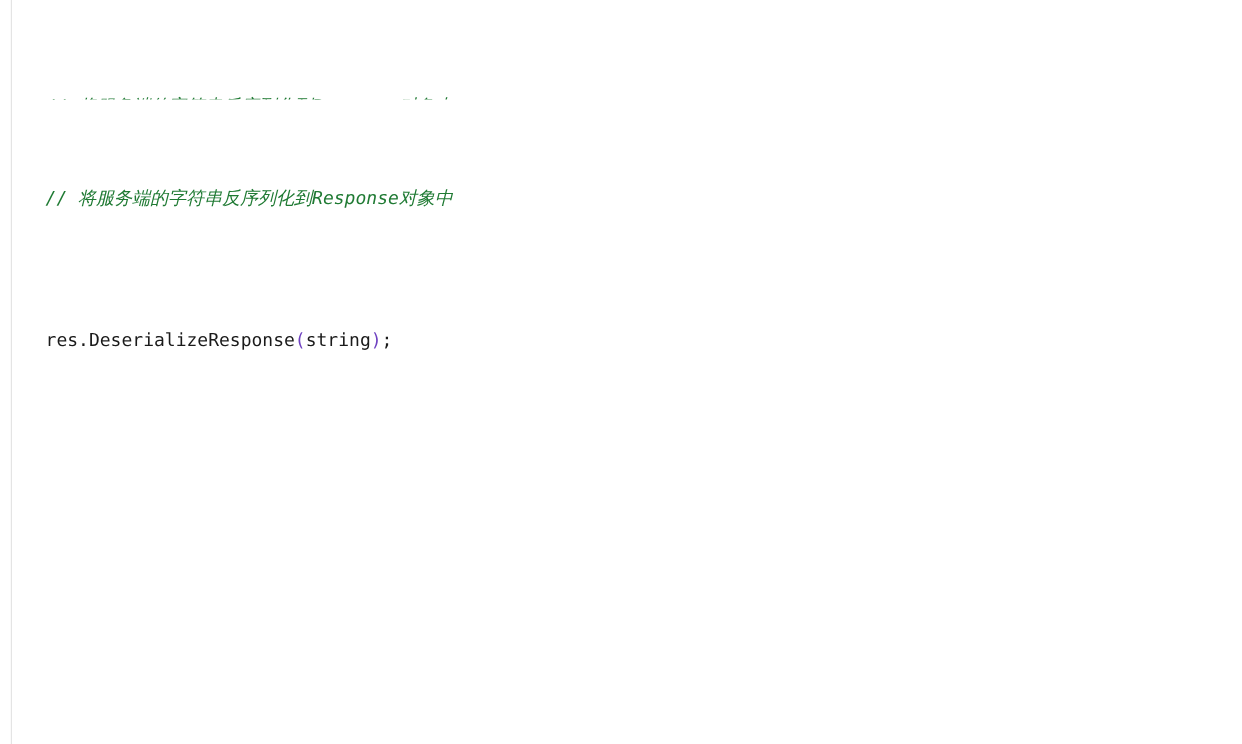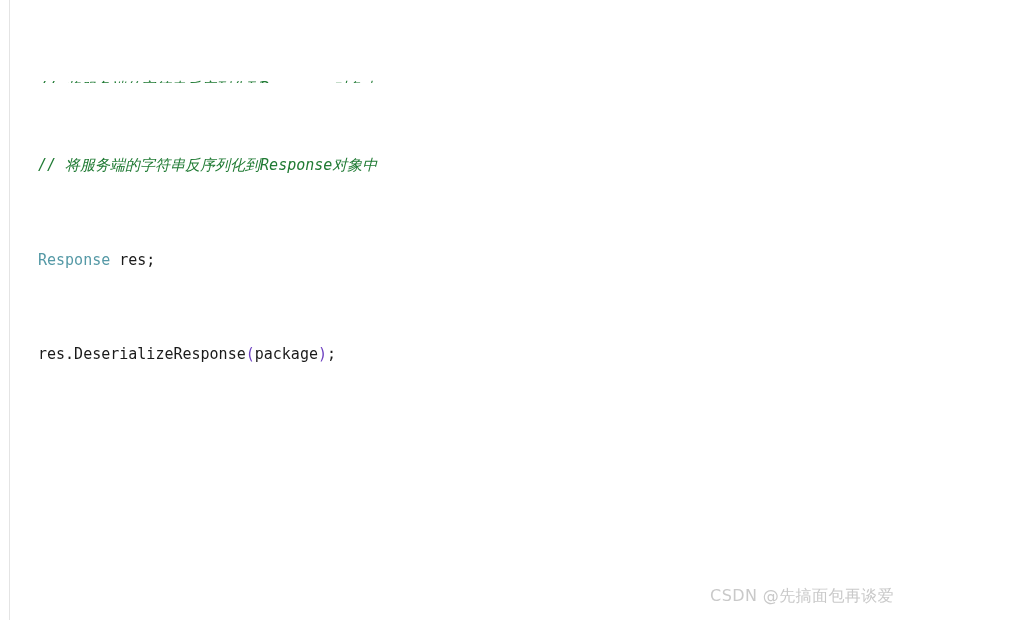--- a/index.html
+++ b/index.html
@@ -78,23 +78,22 @@
 
   <div class="editor-rail"></div>
 
   <div class="code-area">
 
     
     <div class="line clipped"><span class="cmt">// 将服务端的字符串反序列化到Response对象中</span></div>
 
     <div class="line"><span class="cmt">// 将服务端的字符串反序列化到Response对象中</span></div>
 
-    <div class="line"><span class="typ">Response</span><span class="pl"> res;</span></div>
 
-    <div class="line"><span class="pl">res.DeserializeResponse</span><span class="pr1">(</span><span class="pl">package</span><span class="pr1">)</span><span class="pl">;</span></div>
+    <div class="line"><span class="pl">res.DeserializeResponse</span><span class="pr1">(</span><span class="pl">string</span><span class="pr1">)</span><span class="pl">;</span></div>
 
     <div class="line blank">&nbsp;</div>
 
 
     
 
     
 
     
 
@@ -127,15 +126,14 @@
     
 
     
 
     
 
     
 
   </div>
 
-  <div class="watermark">CSDN @先搞面包再谈爱</div>
 
 </div>
 
 </body></html>

